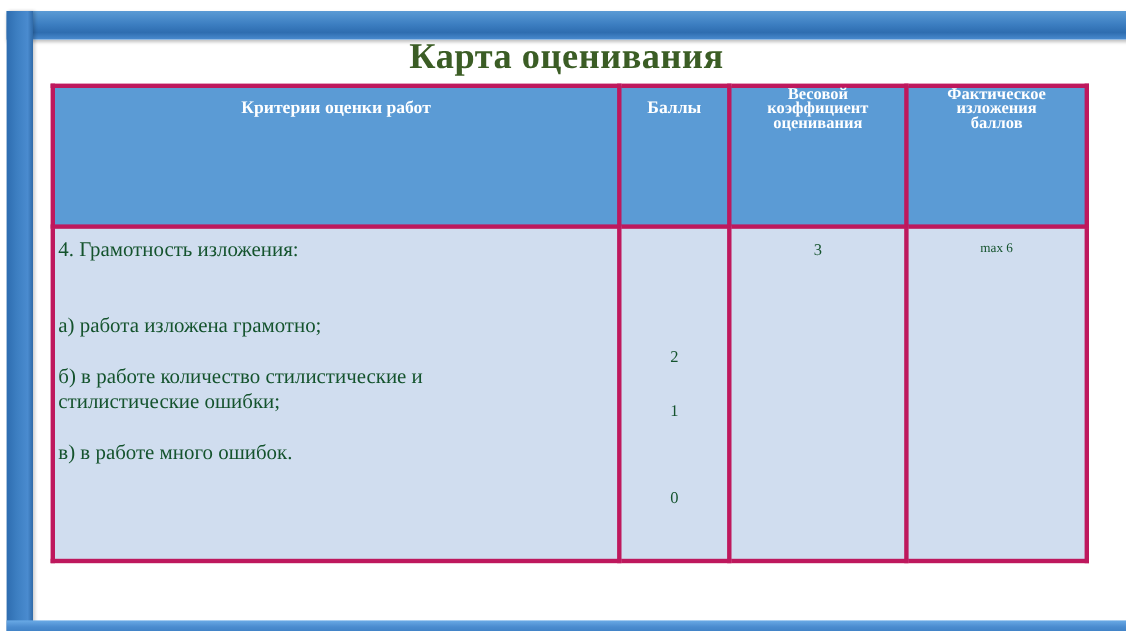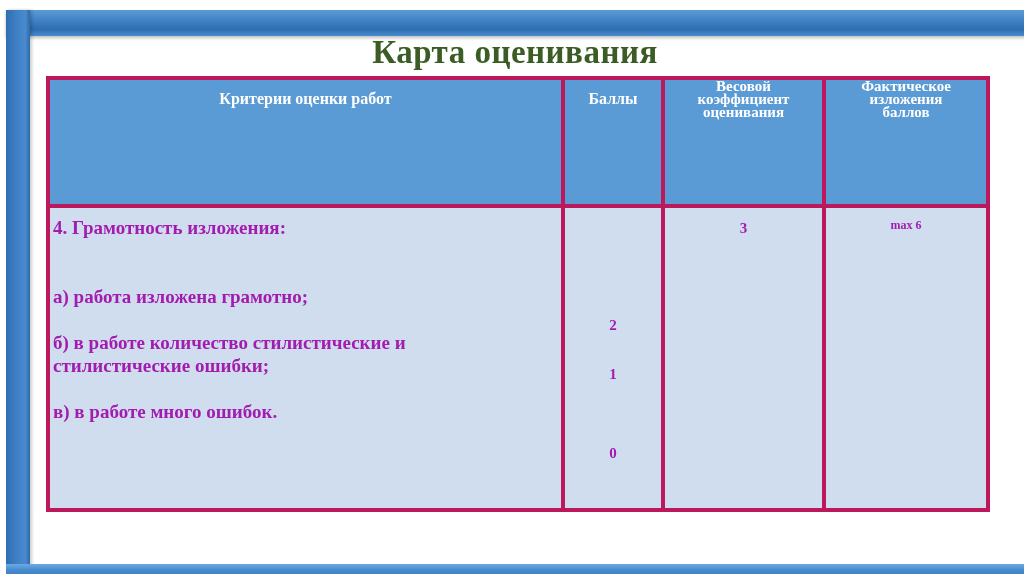--- a/index.html
+++ b/index.html
@@ -33,21 +33,21 @@
     }
     table.grid th, table.grid td {
       border: 4px solid #be185d; vertical-align: top; padding: 0; margin-left: 41px;
     }
     table.grid th {
       background: #5b9bd5; color: #ffffff; font-weight: bold;
       height: 124px; font-size: 15px; line-height: 13px; text-align: center;
     }
     table.grid th .hd { display: block; padding-top: 0; }
     table.grid th.c1 .hd, table.grid th.c2 .hd { font-size: 16px; line-height: 18px; padding-top: 10px; }
-    table.grid td { background: #d0ddef; color: #a21caf; font-weight: bold; }
+    table.grid td { background: #d0ddef; color: #14532d; font-weight: normal; }
     col.c1 { width: 515px; } col.c2 { width: 100px; } col.c3 { width: 161px; } col.c4 { width: 164px; }
     .crit { padding: 8px 0 0 3px; font-size: 19px; line-height: 23px; }
     .crit .p { margin: 0; }
     .crit .gap1 { height: 46px; }
     .crit .gap2 { height: 23px; }
     .scores { text-align: center; font-size: 15px; position: relative; height: 100%; }
     .scores span { position: absolute; left: 0; right: 0; }
     .weight { text-align: center; font-size: 15px; padding-top: 12px; }
     .fact { text-align: center; font-size: 12px; padding-top: 10px; }
   </style>

